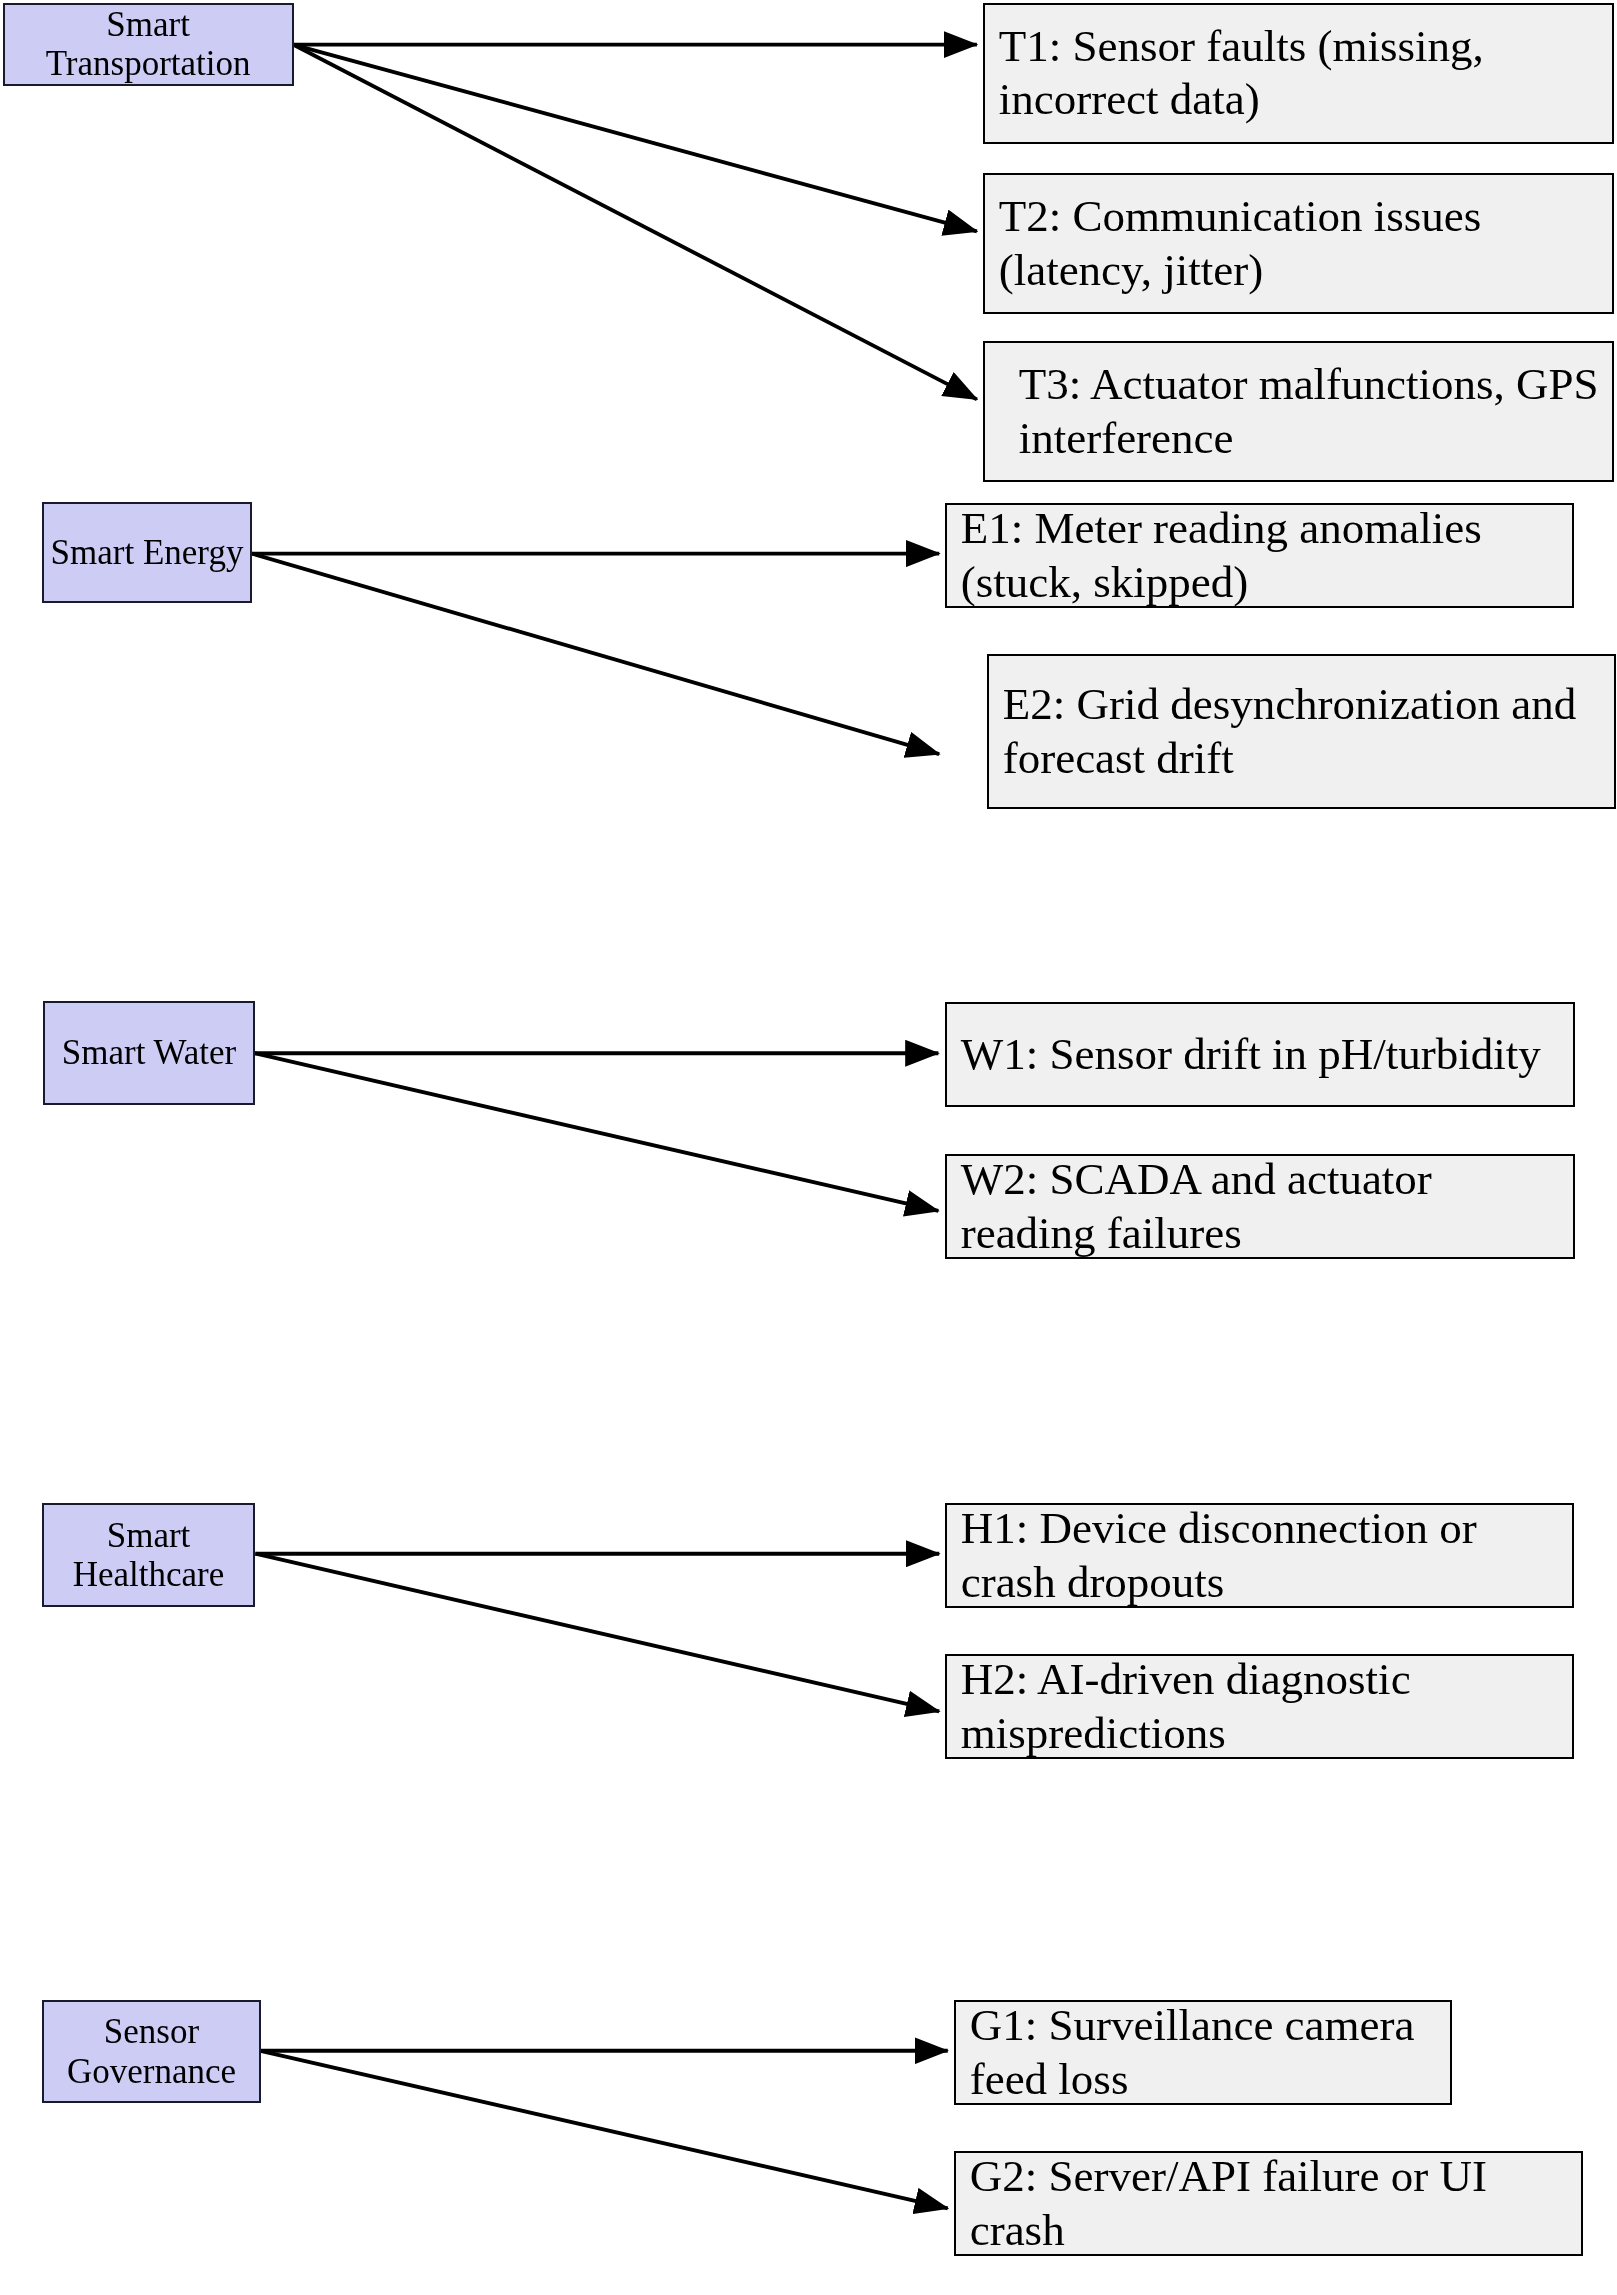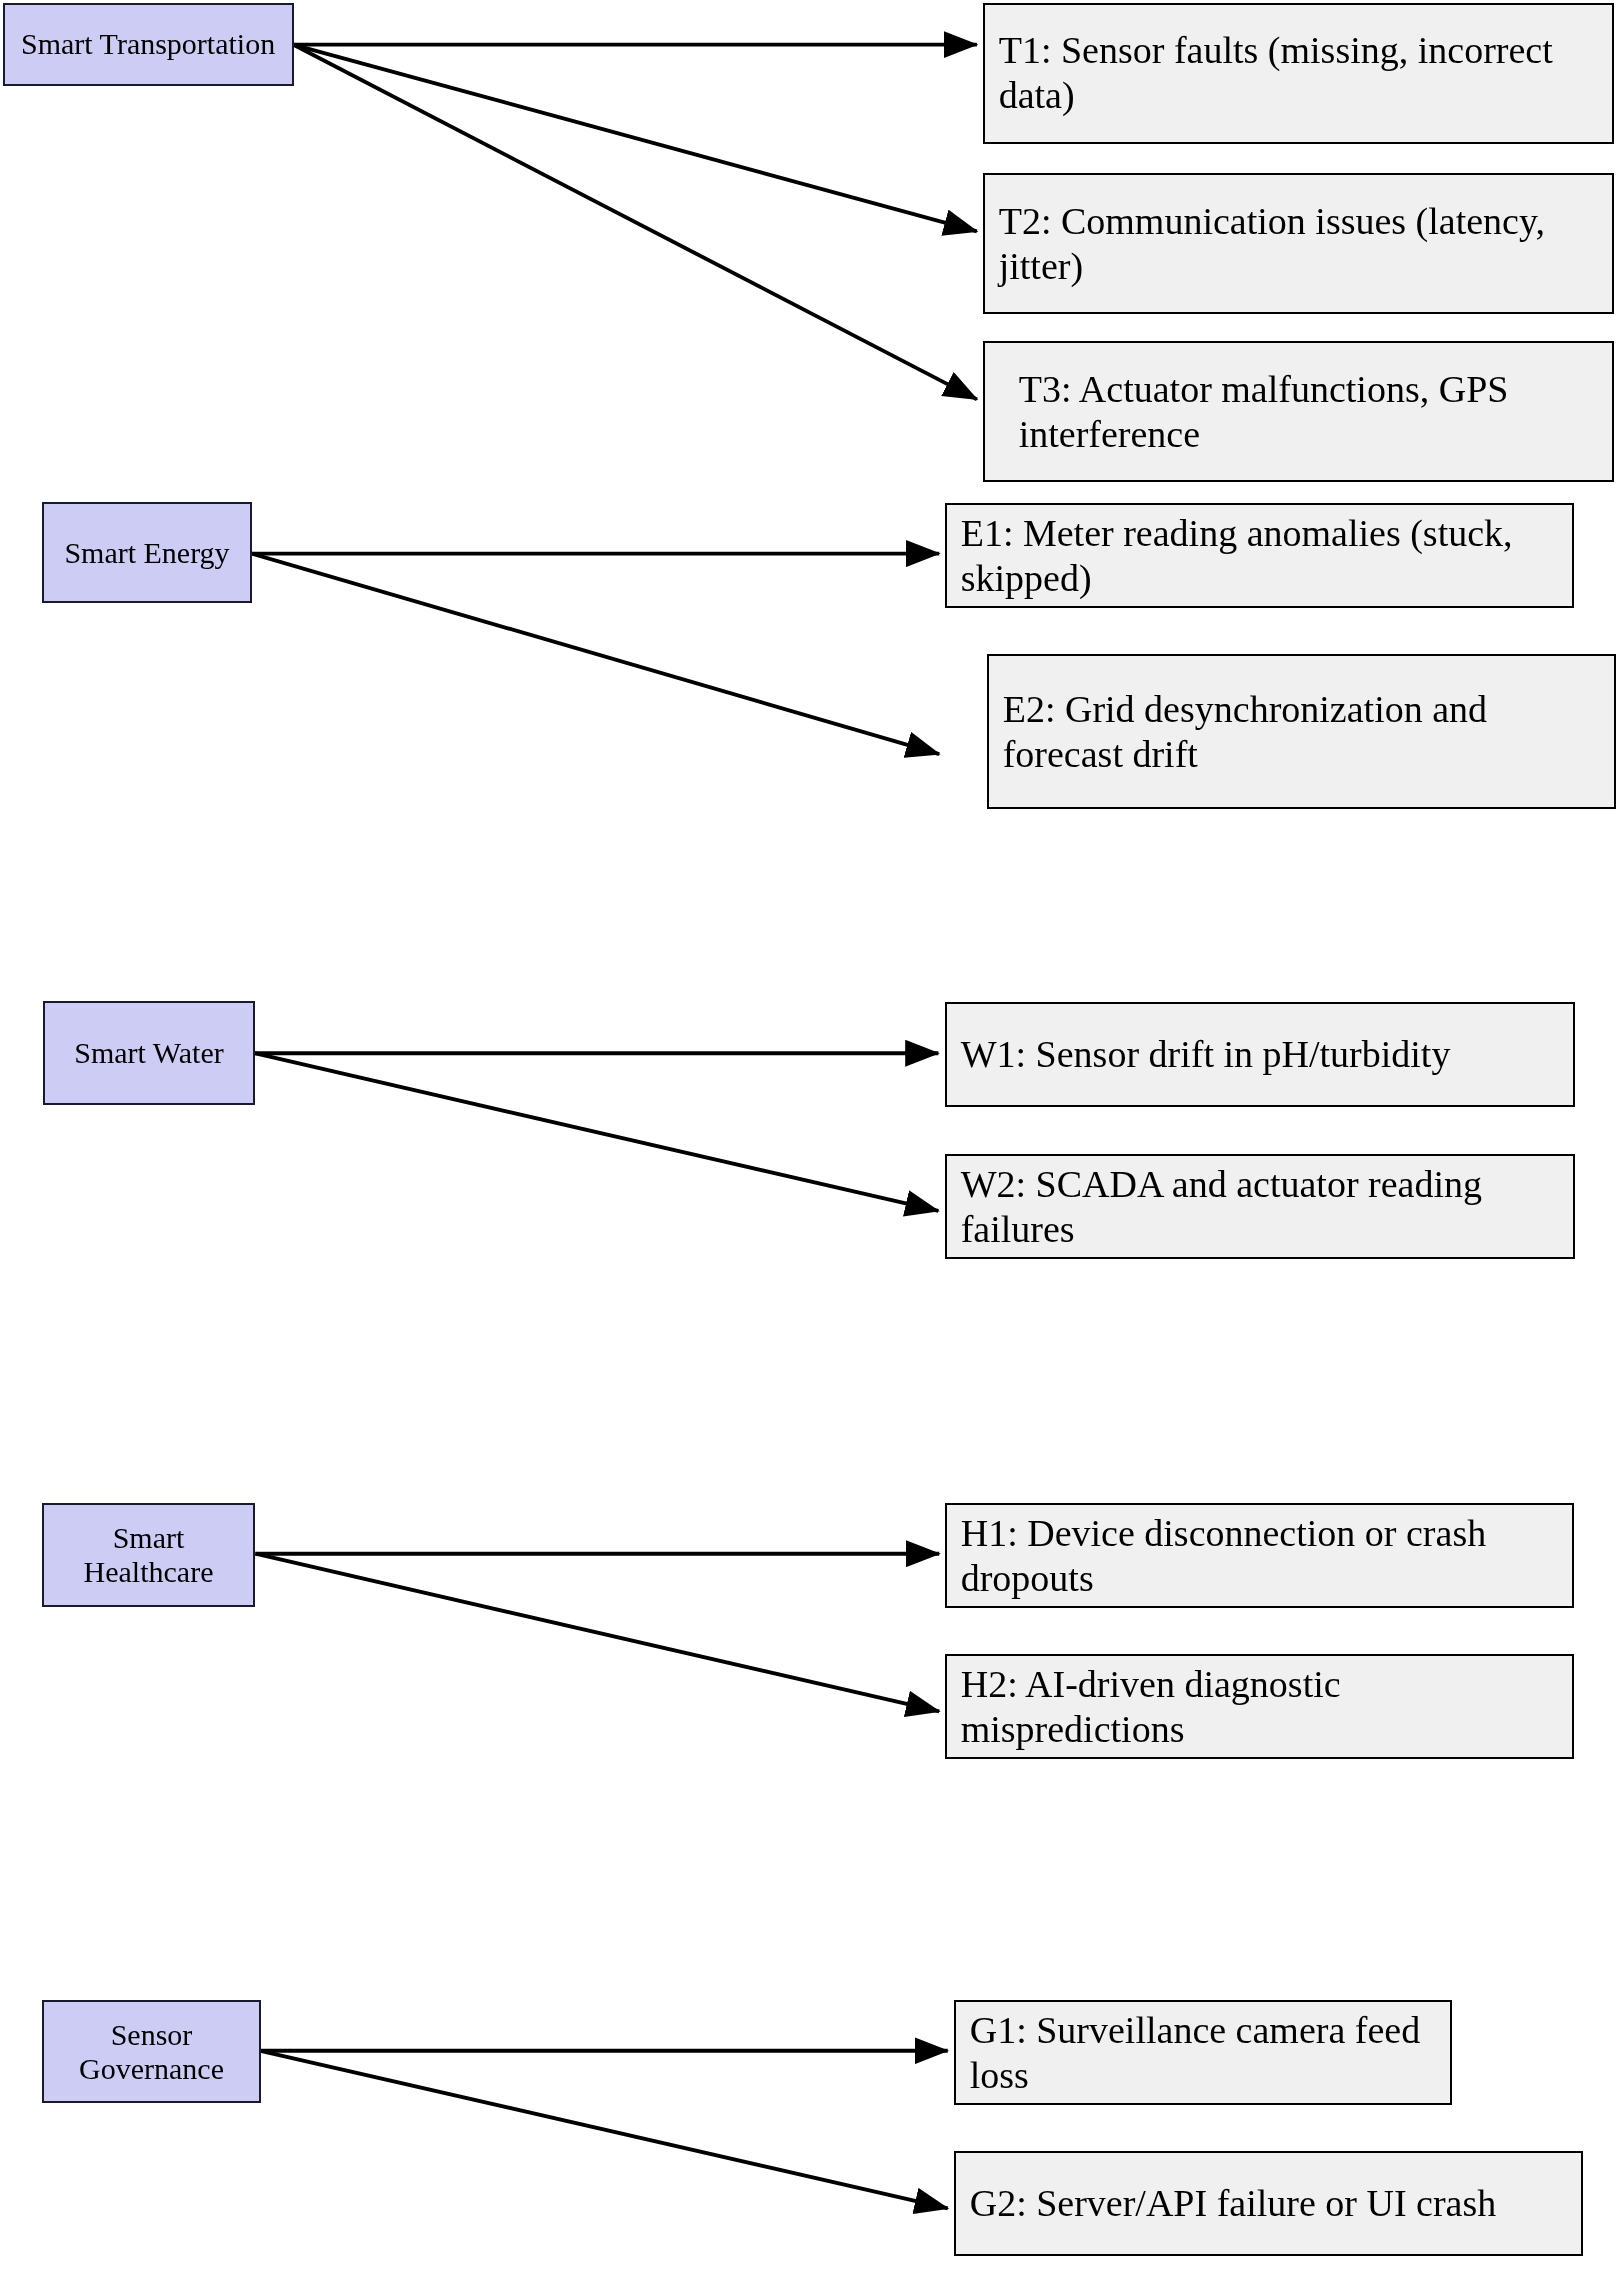--- a/index.html
+++ b/index.html
@@ -25,35 +25,35 @@
     line-height:1.12;
   }
 
   .domain-node{
     background:#ccccf5;
     border:2.6px solid #1a1a2e;
     justify-content:center;
     text-align:center;
   }
   .domain-node .txt{
-    font-size:30px;
+    font-size:35px;
     color:#000000;
     text-align:center;
     padding:0 5.1px;
   }
 
   .fault-node{
     background:#f0f0f0;
     border:2.6px solid #000000;
     align-items:center;
     justify-content:flex-start;
     text-align:left;
   }
   .fault-node .txt{
-    font-size:38px;
+    font-size:45px;
     color:#000000;
     text-align:left;
     padding:0 12px 0 13.7px;
     line-height:1.18;
   }
 </style>
 </head>
 <body>
 
 <div id="canvas">

